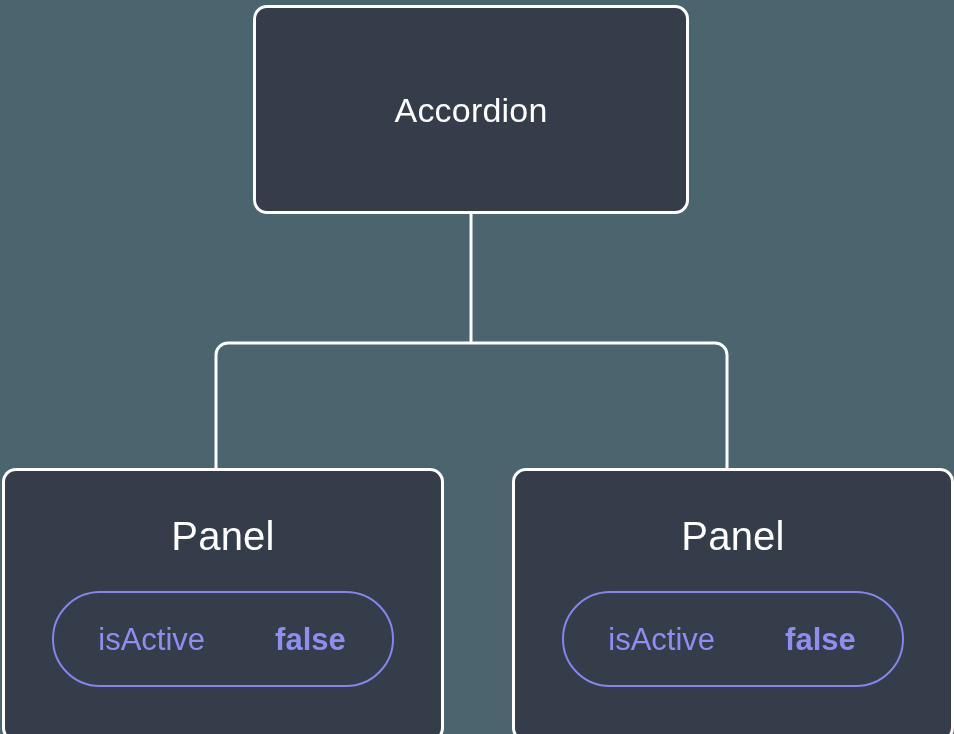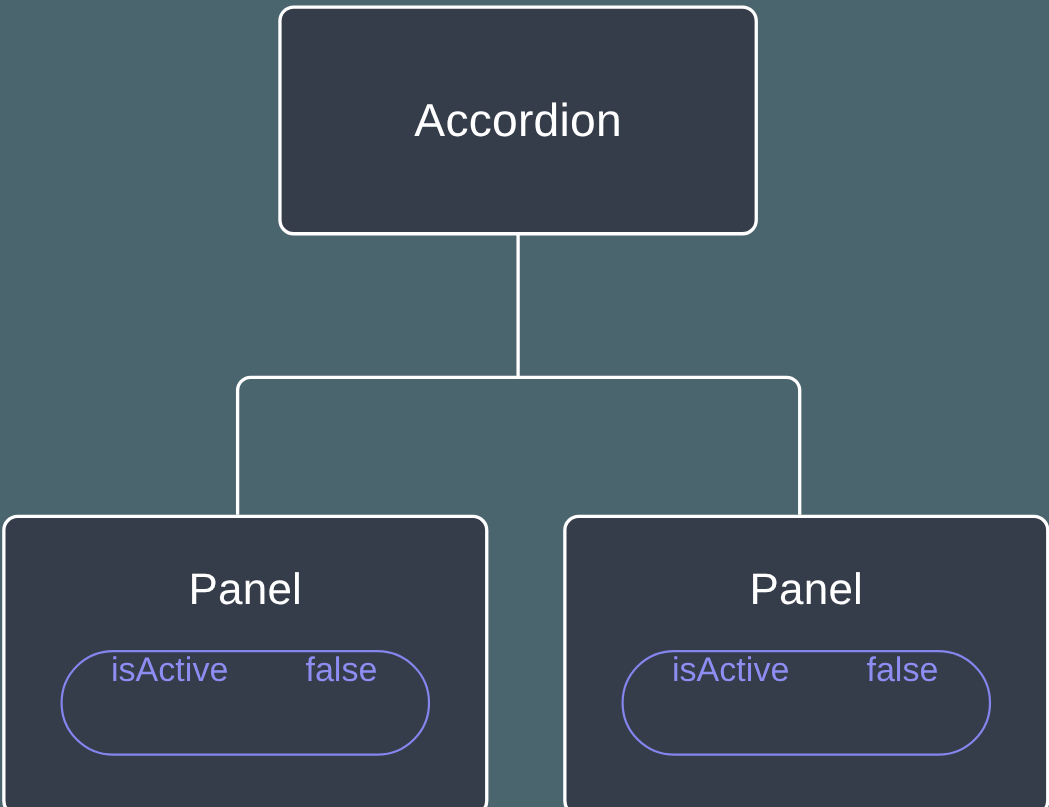--- a/index.html
+++ b/index.html
@@ -57,36 +57,36 @@
     height: 274px;
     justify-content: flex-start;
     padding-top: 45px;
   }
 
   .node-panel-left  { left: 2px; }
   .node-panel-right { left: 512px; }
 
   .node-title {
     color: #ffffff;
-    font-size: 42px;
+    font-size: 34px;
     font-weight: 400;
     letter-spacing: 0.2px;
     line-height: 1;
     white-space: nowrap;
   }
 
   .node-panel .node-title {
     font-size: 40px;
   }
 
   
   .pill {
     margin-top: 35px;
     display: flex;
-    align-items: flex-start;
+    align-items: center;
     border: 2px solid #8585ee;
     border-radius: 60px;
     height: 92px;
     overflow: hidden;
   }
 
   .pill-cell {
     display: flex;
     align-items: center;
     justify-content: center;
@@ -101,20 +101,21 @@
   }
 
   .pill-divider {
     width: 2px;
     background: #8585ee;
     flex: 0 0 auto;
   }
 
   .pill-value {
     padding: 0 46px 0 34px;
+    font-weight: bold;
   }
 </style>
 </head>
 <body>
 
 <div id="canvas">
 
   <svg id="edges" viewBox="0 0 954 734" width="954" height="734" aria-hidden="true">
     <path d="M471,212 L471,343" fill="none" stroke="#ffffff" stroke-width="3"></path>
     <path d="M471,343 L228,343 A12,12 0 0 0 216,355 L216,468" fill="none" stroke="#ffffff" stroke-width="3" stroke-linecap="butt"></path>

